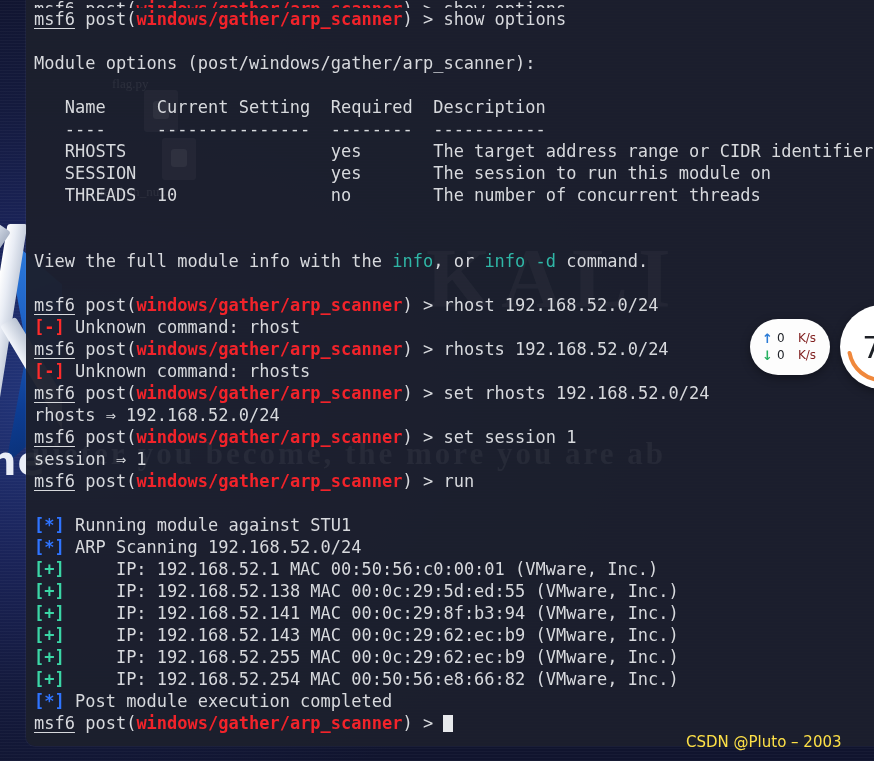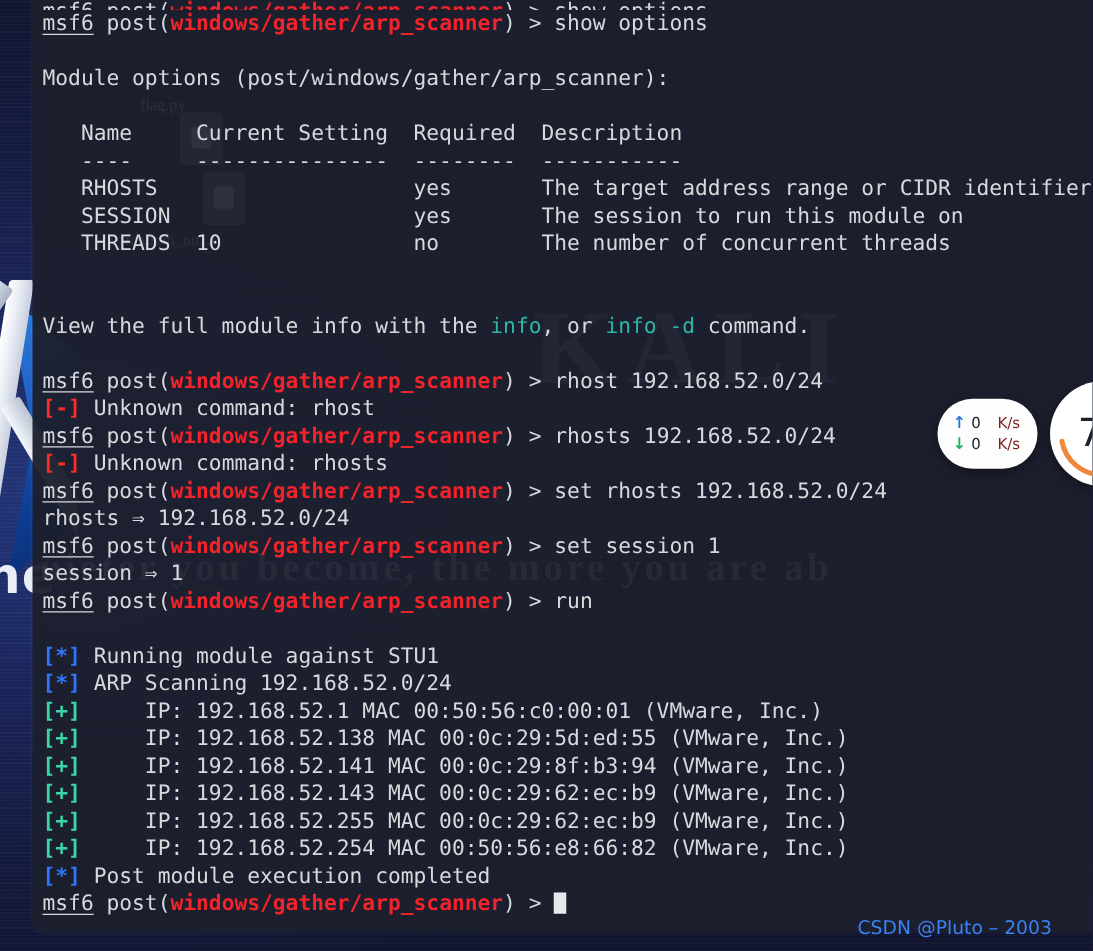--- a/index.html
+++ b/index.html
@@ -152,21 +152,21 @@
     display: flex; align-items: center; justify-content: center;
     font-family: "DejaVu Sans", sans-serif;
     font-size: 31px; color: #1d2026;
   }
 
   
   #watermark {
     position: absolute; left: 686px; top: 733px;
     font-family: "DejaVu Sans", sans-serif;
     font-size: 15px;
-    color: #3b82f6;
+    color: #fde047;
     white-space: nowrap;
   }
 </style>
 </head>
 <body>
 
 <div id="root">
 
   <div id="desktop">
     <div id="wall-logo">

